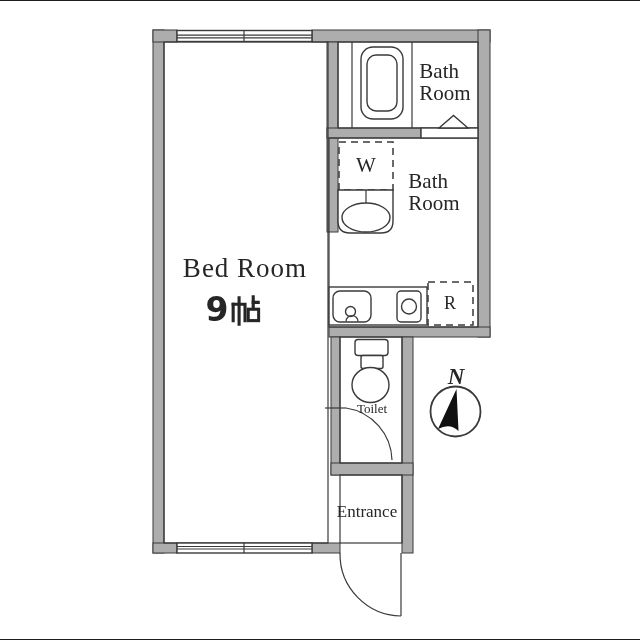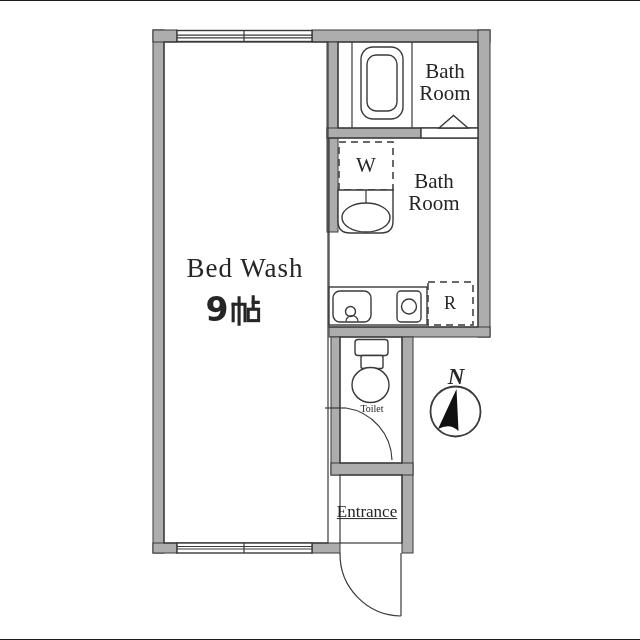--- a/index.html
+++ b/index.html
@@ -6,27 +6,27 @@
   #stage{position:relative;width:640px;height:640px;background:#fff;overflow:hidden;
          font-family:"Liberation Serif","DejaVu Serif",serif;color:var(--text,#2b2b2b);}
   #plan-svg{position:absolute;left:0;top:0;}
   .edge-line{position:absolute;left:0;width:640px;height:1px;background:#1c1c1c;}
   .wall{fill:var(--wall_fill,#ababab);stroke:var(--line,#3a3a3a);stroke-width:1;}
   .thin{fill:none;stroke:var(--line,#3a3a3a);stroke-width:1.2;}
   .fixture{fill:#ffffff;stroke:var(--line,#3a3a3a);stroke-width:1.4;}
   .dashedbox{fill:#ffffff;stroke:var(--line,#3a3a3a);stroke-width:1.5;stroke-dasharray:7 5;}
   .needle{fill:var(--needle,#111111);stroke:none;}
   .label{position:absolute;transform:translate(-50%,-50%);white-space:nowrap;
-         text-align:center;line-height:1.05;}
+         text-align:left;line-height:1.05;}
   .lbl-bedroom{font-size:27px;letter-spacing:1px;}
   .lbl-size{font-size:33px;font-family:"DejaVu Sans","Liberation Sans",sans-serif;
             font-weight:600;display:flex;align-items:center;gap:1px;}
   .lbl-2line{font-size:21px;line-height:22px;}
-  .lbl-toilet{font-size:10px;}
-  .lbl-entrance{font-size:17px;text-decoration:underline;}
+  .lbl-toilet{font-size:13px;}
+  .lbl-entrance{font-size:17px;}
   .lbl-w{font-size:21px;}
   .lbl-r{font-size:18px;}
   .lbl-n{font-size:23px;font-style:italic;font-weight:bold;}
   .kanji-stroke{fill:none;stroke:var(--text,#2b2b2b);stroke-width:3.4;stroke-linecap:square;}
 </style>
 </head>
 <body>
 
 <div id="stage">
 
@@ -112,21 +112,21 @@
       <line class="thin" x1="401" y1="553" x2="401" y2="616"></line>
       <path class="thin" d="M340,553 A62,62 0 0 0 401,616"></path>
     </g>
 
     <g>
       <circle class="fixture" cx="455.5" cy="411.5" r="25" style="stroke-width:1.8"></circle>
       <path class="needle" d="M456.5,389 L438,429 Q450,422.5 458.5,431 Z"></path>
     </g>
   </svg>
 
-  <div class="label lbl-bedroom" style="left:245px;top:268px;">Bed Wash</div>
+  <div class="label lbl-bedroom" style="left:245px;top:268px;">Bed Room</div>
 
   <div class="label lbl-size" style="left:233px;top:310px;">
     <span>9</span>
     <svg width="31" height="34" viewBox="0 0 34 36">
       <path class="kanji-stroke" d="M4,12 V30"></path>
       <path class="kanji-stroke" d="M4,12 H17 V30"></path>
       <path class="kanji-stroke" d="M10.5,5 V34"></path>
       <path class="kanji-stroke" d="M26,4 V15"></path>
       <path class="kanji-stroke" d="M26,10 H31.5"></path>
       <rect class="kanji-stroke" x="20.5" y="17.5" width="11.5" height="12.5"></rect>

